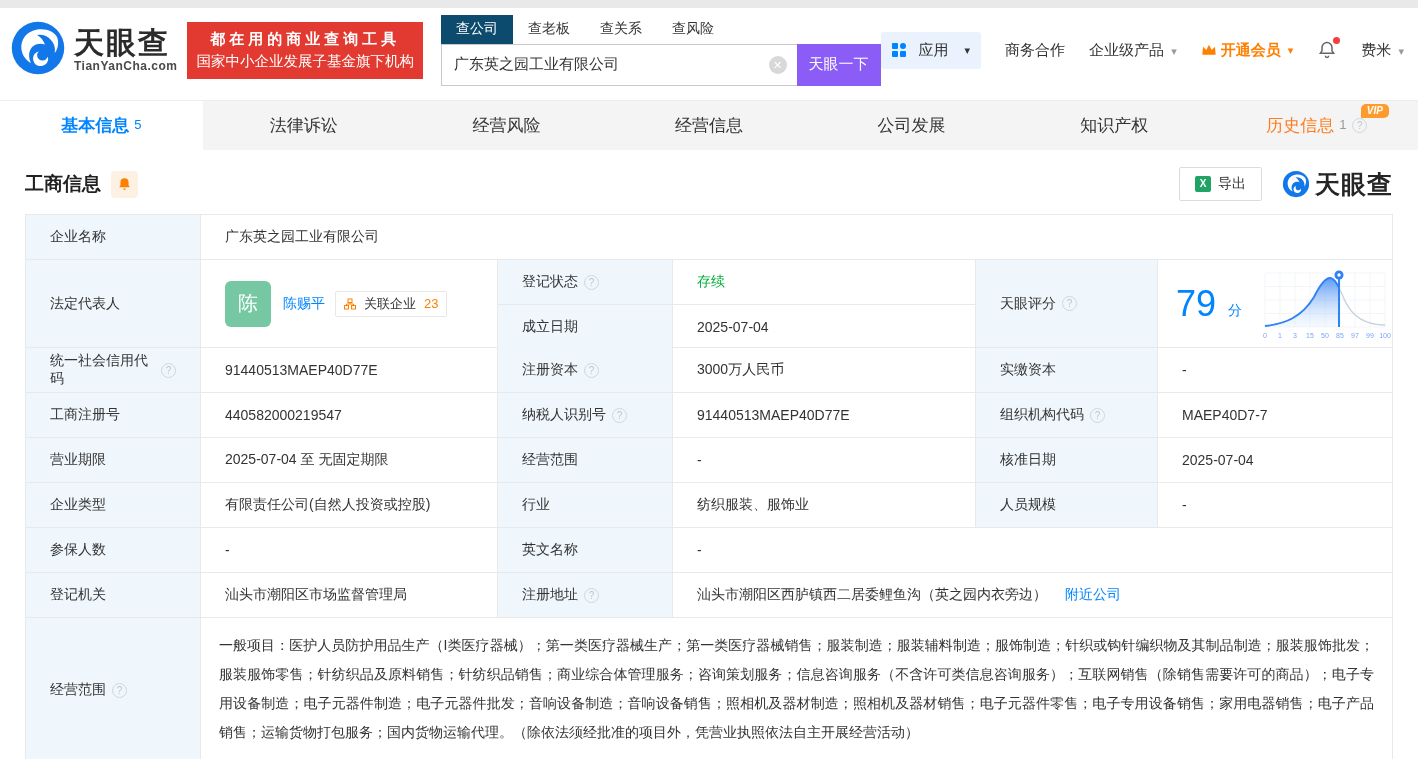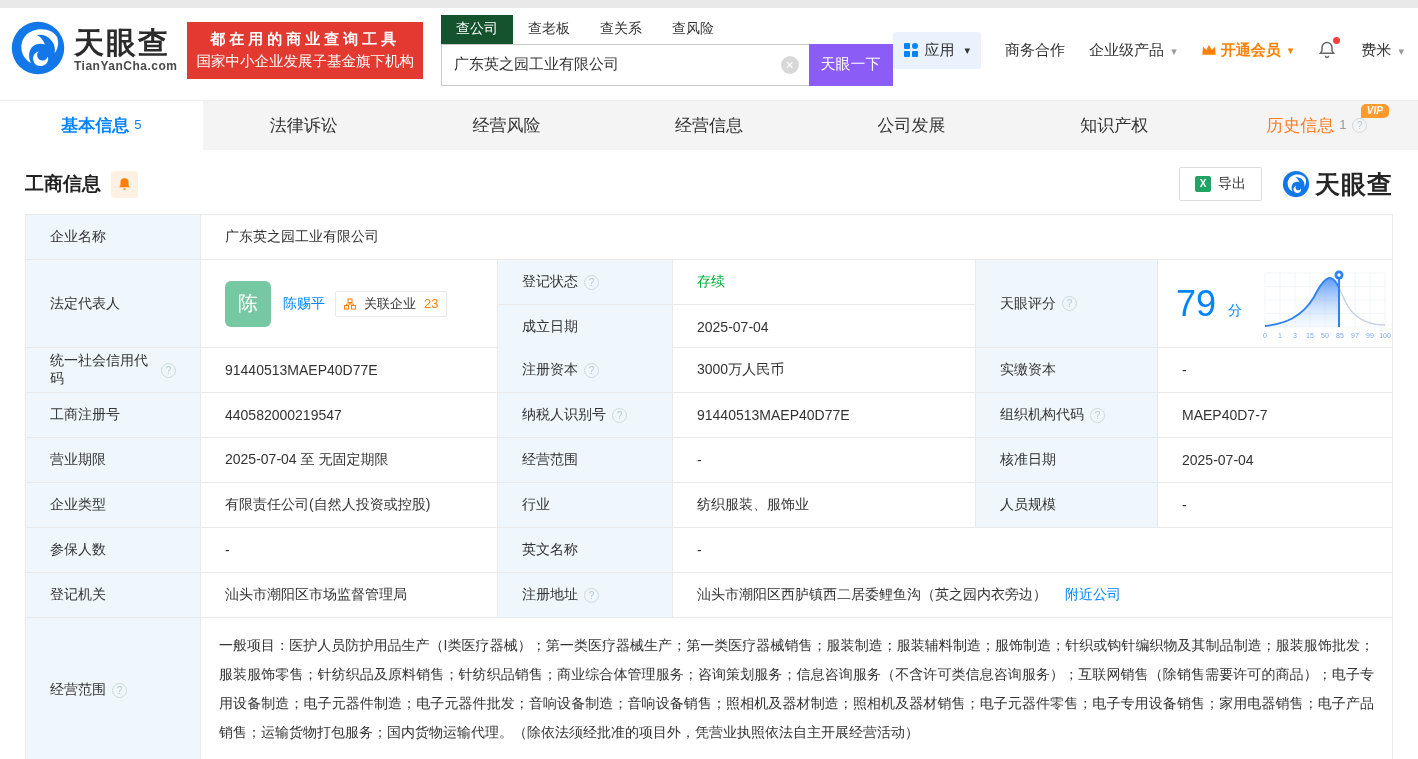--- a/index.html
+++ b/index.html
@@ -12,33 +12,33 @@
   .logo-wrap { display:flex; align-items:center; gap:8px; cursor:pointer; }
   .logo-text .cn { font-size:30px; font-weight:bold; color:#2b2b2b; letter-spacing:2px; line-height:1.05; }
   .logo-text .en { font-size:12px; color:#4a4a4a; font-weight:bold; letter-spacing:0.5px; }
   .slogan { background:#e23a30; color:#fff; margin-left:10px; padding:8px 9px; text-align:center; }
   .slogan .l1 { font-size:15px; font-weight:bold; letter-spacing:4px; white-space:nowrap; }
   .slogan .l2 { font-size:14.5px; margin-top:3px; white-space:nowrap; }
 
   .search-area { margin-left:18px; width:452px; }
   .search-tabs { display:flex; font-size:14px; }
   .search-tab { padding:5px 15px 6px; cursor:pointer; color:#333; }
-  .search-tab.active { background:#14532d; color:#fff; }
+  .search-tab.active { background:#0c4a6e; color:#fff; }
   .search-row { display:flex; height:42px; }
   .input-wrap { position:relative; flex:1; }
   .input-wrap input { width:100%; height:100%; border:1px solid #c9c9c9; border-right:none;
     padding:0 34px 0 12px; font-size:15px; color:#333; outline:none;
     font-family:"Liberation Sans","DejaVu Sans",sans-serif; }
   .clear-ic { position:absolute; right:10px; top:12px; width:18px; height:18px; border-radius:50%;
     background:#d8d8d8; color:#fff; font-size:11px; line-height:18px; text-align:center; cursor:pointer; }
   .search-btn { width:84px; background:#8b5cf6; color:#fff; border:none; font-size:15px; cursor:pointer;
     font-family:"Liberation Sans","DejaVu Sans",sans-serif; }
 
   .hdr-right { margin-left:auto; display:flex; align-items:center; gap:24px; font-size:15px; white-space:nowrap; }
-  .apps-btn { display:flex; align-items:center; gap:7px; background:#e9f2fd; padding:9px 11px; border-radius:3px; cursor:pointer; }
+  .apps-btn { display:flex; align-items:center; gap:13px; background:#e9f2fd; padding:9px 11px; border-radius:3px; cursor:pointer; }
   .grid-ic { display:grid; grid-template-columns:6px 6px; grid-gap:2px; }
   .grid-ic i { width:6px; height:6px; background:#0084ff; border-radius:1px; }
   .grid-ic i:nth-child(2) { border-radius:50%; }
   .caret { font-size:11px; color:#999; margin-left:3px; }
   .caret.blue { color:#333; } .caret.orange { color:#ff8000; }
   .nav-link { cursor:pointer; color:#333; }
   .vip-link { color:#ff8000; font-weight:bold; display:flex; align-items:center; gap:4px; cursor:pointer; }
   .bell-wrap { position:relative; cursor:pointer; display:flex; }
   .red-dot { position:absolute; top:-3px; right:-3px; width:7px; height:7px; border-radius:50%; background:#f53f3f; }
 

